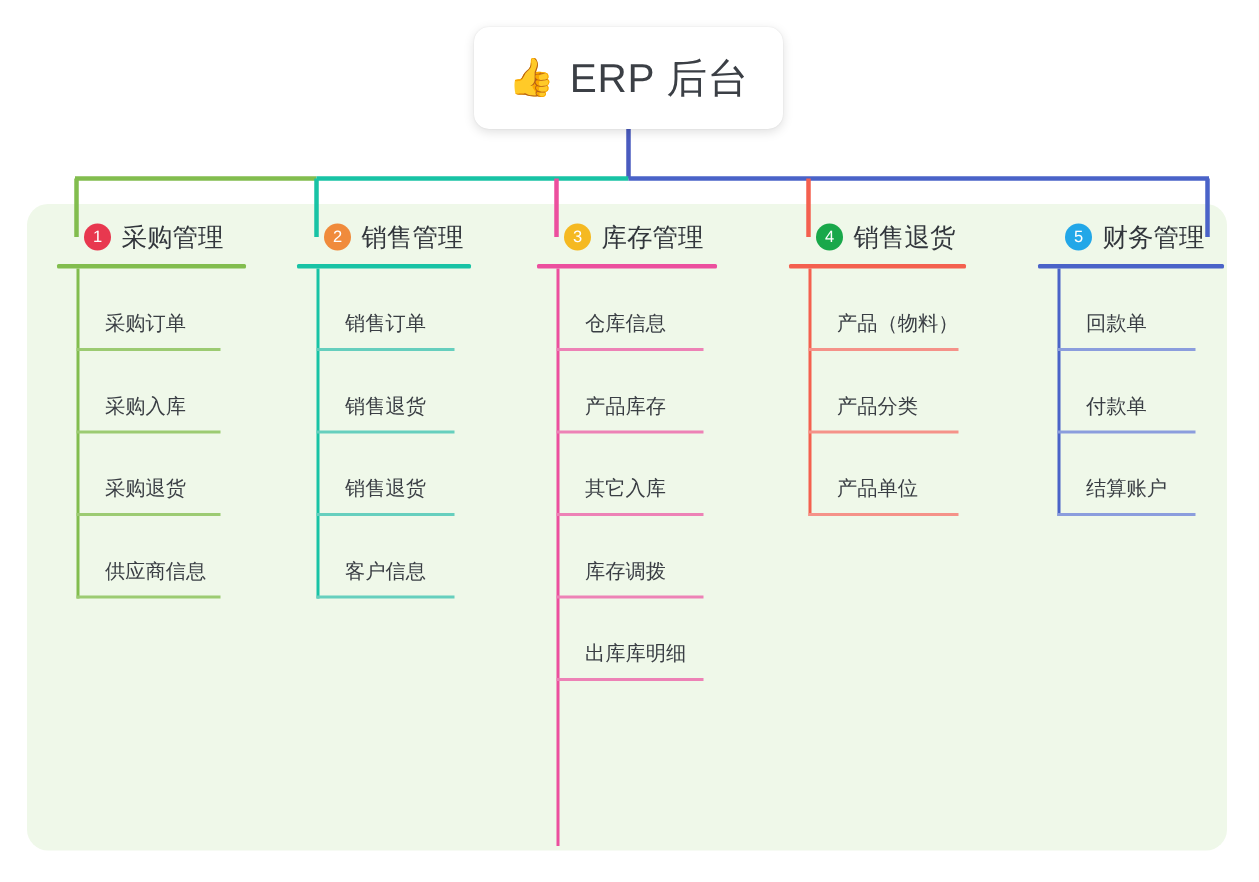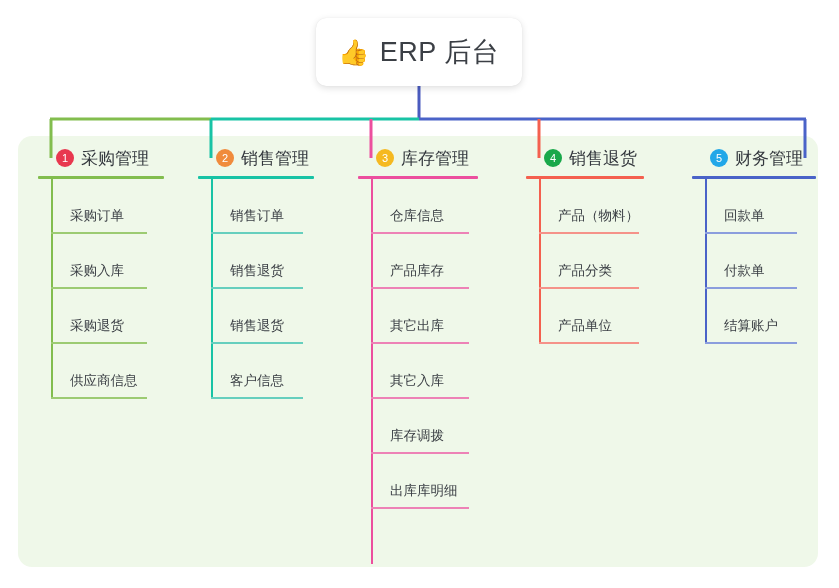--- a/index.html
+++ b/index.html
@@ -224,24 +224,20 @@
           <div class="spine" style="background: rgb(236, 79, 158); height: 385px;"></div>
           <div class="leaf">
             <div class="leaf-label">仓库信息</div>
             <div class="leaf-rule" style="background: rgb(237, 130, 182); width: 98px;"></div>
           </div>
           <div class="leaf">
             <div class="leaf-label">产品库存</div>
             <div class="leaf-rule" style="background: rgb(237, 130, 182); width: 98px;"></div>
           </div>
           <div class="leaf">
-            <div class="leaf-label">其它出库</div>
-            <div class="leaf-rule" style="background: rgb(237, 130, 182); width: 98px;"></div>
-          </div>
-          <div class="leaf">
             <div class="leaf-label">其它入库</div>
             <div class="leaf-rule" style="background: rgb(237, 130, 182); width: 98px;"></div>
           </div>
           <div class="leaf">
             <div class="leaf-label">库存调拨</div>
             <div class="leaf-rule" style="background: rgb(237, 130, 182); width: 98px;"></div>
           </div>
           <div class="leaf">
             <div class="leaf-label">出库库明细</div>
             <div class="leaf-rule" style="background: rgb(237, 130, 182); width: 98px;"></div>

